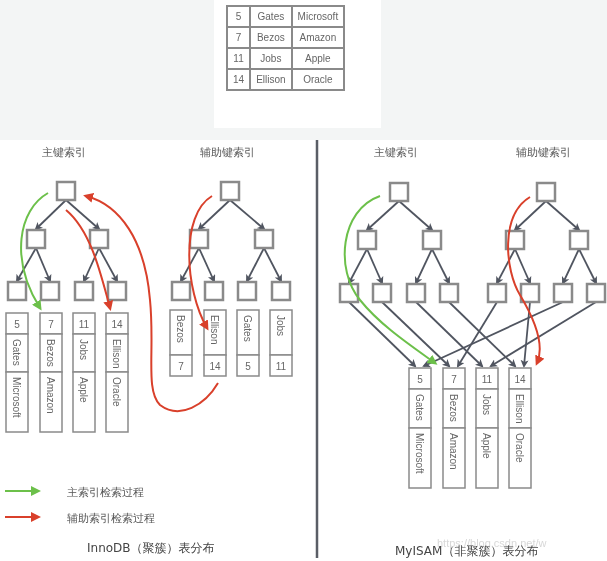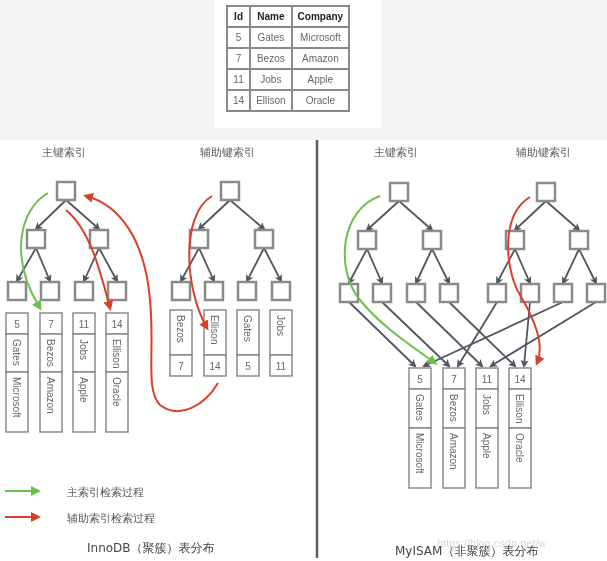--- a/index.html
+++ b/index.html
@@ -16,25 +16,20 @@
   .cell { font-family:"Liberation Sans", sans-serif; font-size:10px; fill:#666; }
   .wm { font-family:"Liberation Sans", sans-serif; font-size:11px; fill:#d8d8d8; }
 </style>
 </head>
 <body>
 
 <div class="topband"></div>
 <div class="tablebox"></div>
 <table class="src">
   <tbody>
-      <tr>
-    <th>Id</th>
-    <th>Name</th>
-    <th>Company</th>
-  </tr>
   <tr>
     <td>5</td>
     <td>Gates</td>
     <td>Microsoft</td>
   </tr>
   <tr>
     <td>7</td>
     <td>Bezos</td>
     <td>Amazon</td>
   </tr>

